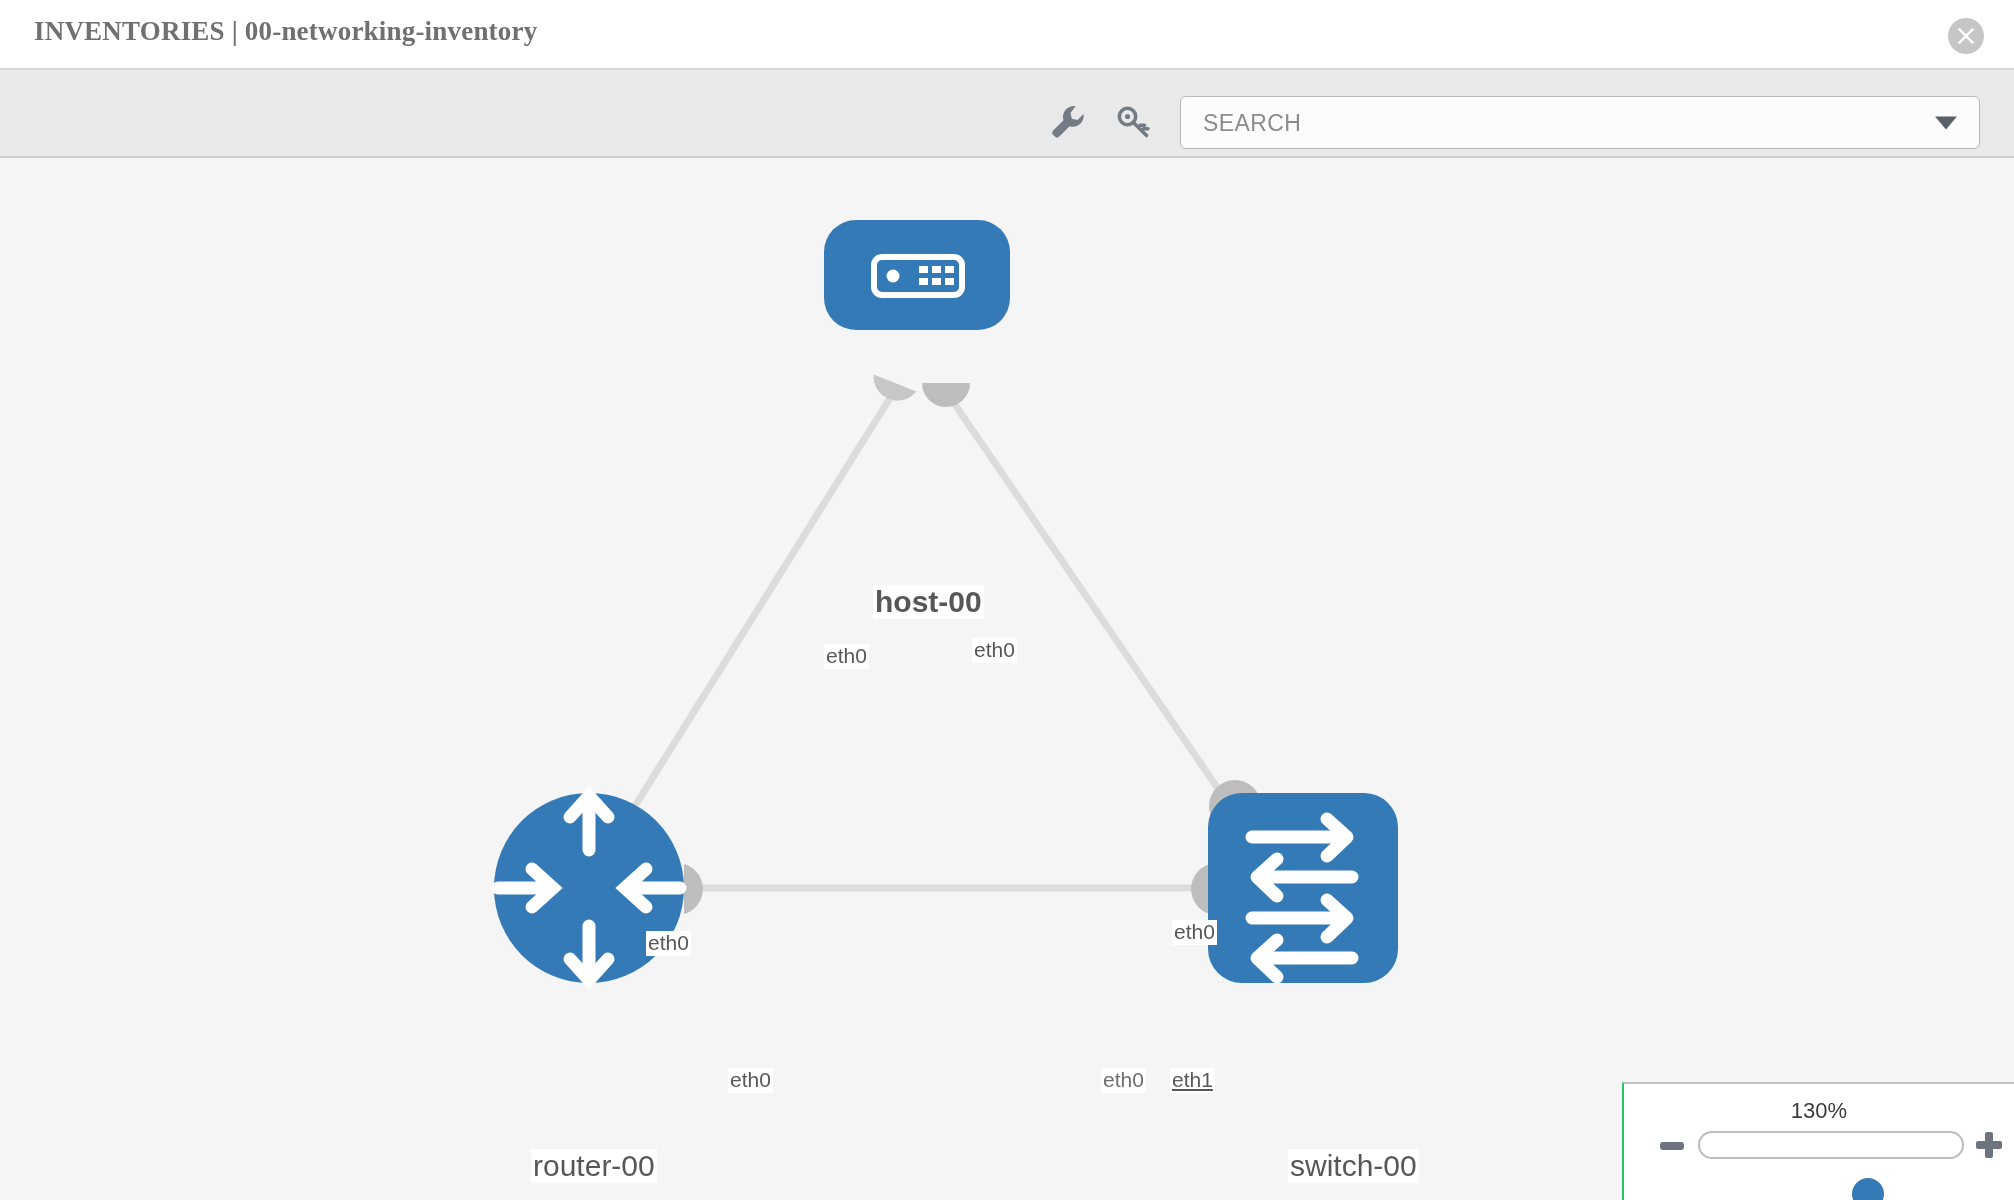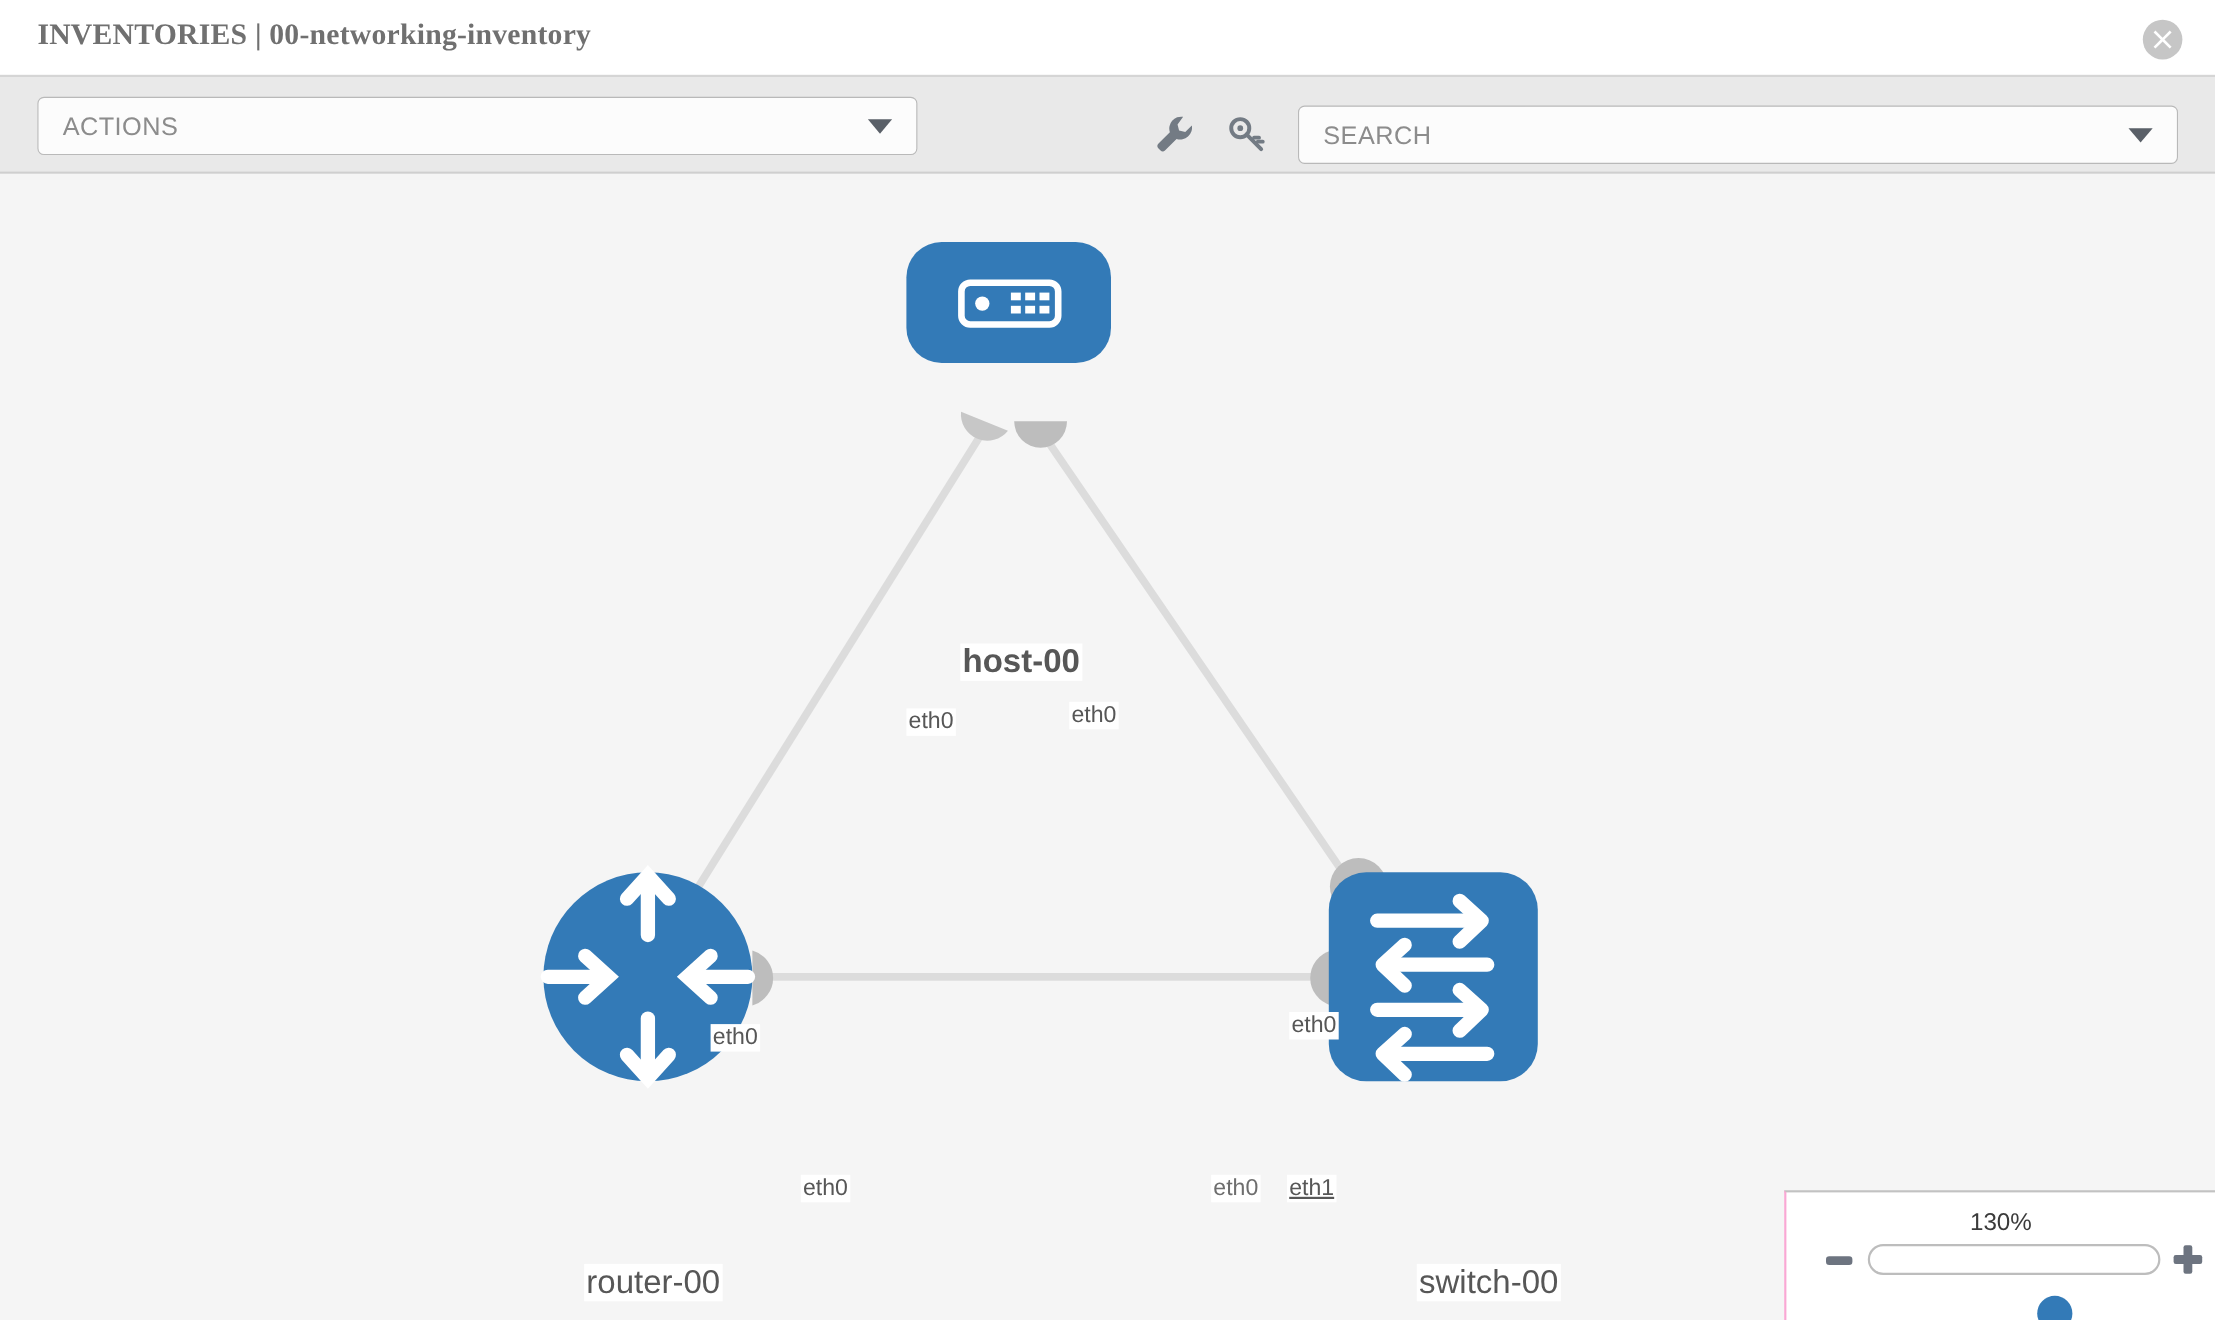--- a/index.html
+++ b/index.html
@@ -145,21 +145,21 @@
 
   
   #zoom-panel {
     position: absolute;
     left: 1622px;
     top: 1082px;
     width: 392px;
     height: 118px;
     background: #ffffff;
     border-top: 2px solid #c2c2c2;
-    border-left: 2px solid #f9a8d4;
+    border-left: 2px solid #22c55e;
     box-sizing: border-box;
   }
   #zoom-percent {
     position: absolute;
     top: 14px;
     left: 0; right: 0;
     text-align: center;
     font-size: 22px;
     color: #3b3b3b;
   }
@@ -221,24 +221,20 @@
     <div id="page-title">INVENTORIES | 00-networking-inventory</div>
     <div id="close-button">
       <svg width="36" height="36" viewBox="0 0 36 36">
         <path d="M11.5 9.8 L18 16.3 L24.5 9.8 L26.2 11.5 L19.7 18 L26.2 24.5 L24.5 26.2 L18 19.7 L11.5 26.2 L9.8 24.5 L16.3 18 L9.8 11.5 Z" fill="#ffffff"></path>
       </svg>
     </div>
   </div>
 
   <div id="toolbar">
 
-    <div id="actions-select" class="select-box">
-      <span class="select-label">ACTIONS</span>
-      <span class="select-caret"></span>
-    </div>
 
     <div id="wrench-icon" class="tool-icon">
       <svg width="40" height="40" viewBox="0 0 40 40">
         <path d="M29.6 6.2 a10.8 10.8 0 0 0 -12.1 14.0 L7.2 30.5 a3.2 3.2 0 0 0 0 4.5 l1.6 1.6 a3.2 3.2 0 0 0 4.5 0 L23.6 26.3 a10.8 10.8 0 0 0 13.9 -12.2 l-6.0 6.0 -5.6 -1.4 -1.4 -5.6 Z" fill="#737b84"></path>
       </svg>
     </div>
 
     <div id="key-icon" class="tool-icon">
       <svg width="40" height="40" viewBox="0 0 40 40">
         <circle cx="13.5" cy="16.5" r="8.2" fill="none" stroke="#737b84" stroke-width="3.6"></circle>

